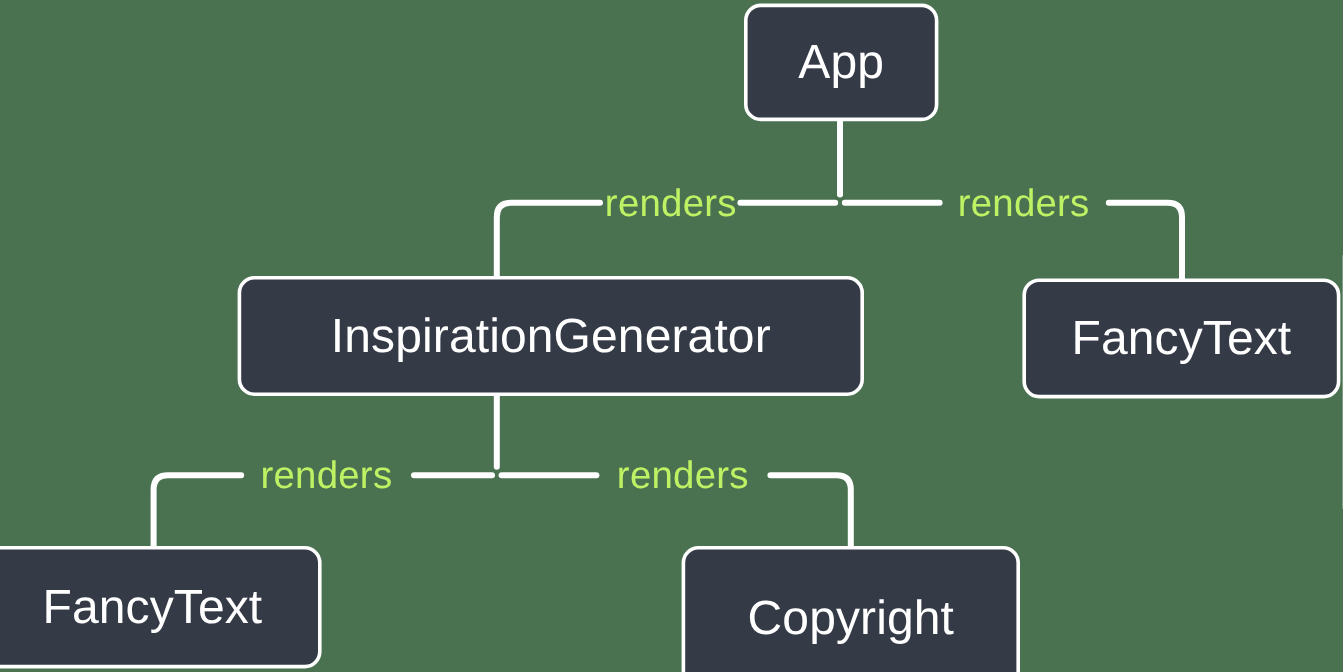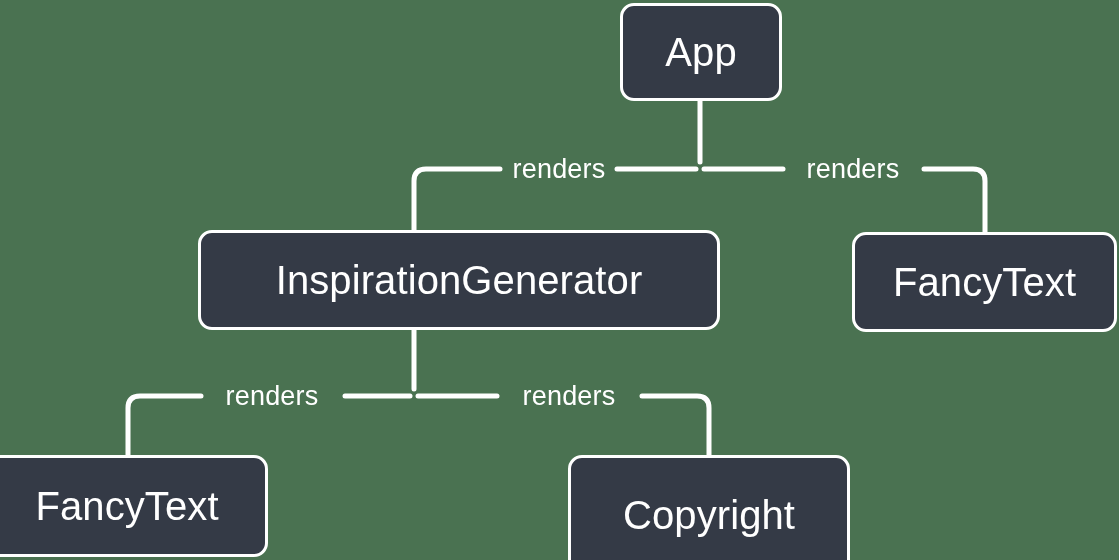--- a/index.html
+++ b/index.html
@@ -49,22 +49,22 @@
   
   #node-app        { left: 620px;  top: 3px;   width: 162px; height: 98px; justify-content: center;  }
   #node-inspgen    { left: 198px;  top: 230px; width: 522px; height: 100px; }
   #node-fancy-right{ left: 852px;  top: 232px; width: 265px; height: 100px; }
   #node-fancy-left { left: -14px;  top: 455px; width: 282px; height: 102px; border-bottom-left-radius: 14px; }
   #node-copyright  { left: 568px;  top: 455px; width: 282px; height: 120px; }
 
   .edge-label {
     position: absolute;
     transform: translate(-50%, -50%);
-    color: #ffffff;
-    font-size: 27px;
+    color: #bef264;
+    font-size: 32px;
     line-height: 1;
     white-space: nowrap;
     letter-spacing: 0.2px;
   }
   #edge-label-app-inspgen   { left: 559px; top: 169px; }
   #edge-label-app-fancy     { left: 853px; top: 169px; }
   #edge-label-ig-fancy      { left: 272px; top: 396px; }
   #edge-label-ig-copyright  { left: 569px; top: 396px; }
 </style>
 </head>

